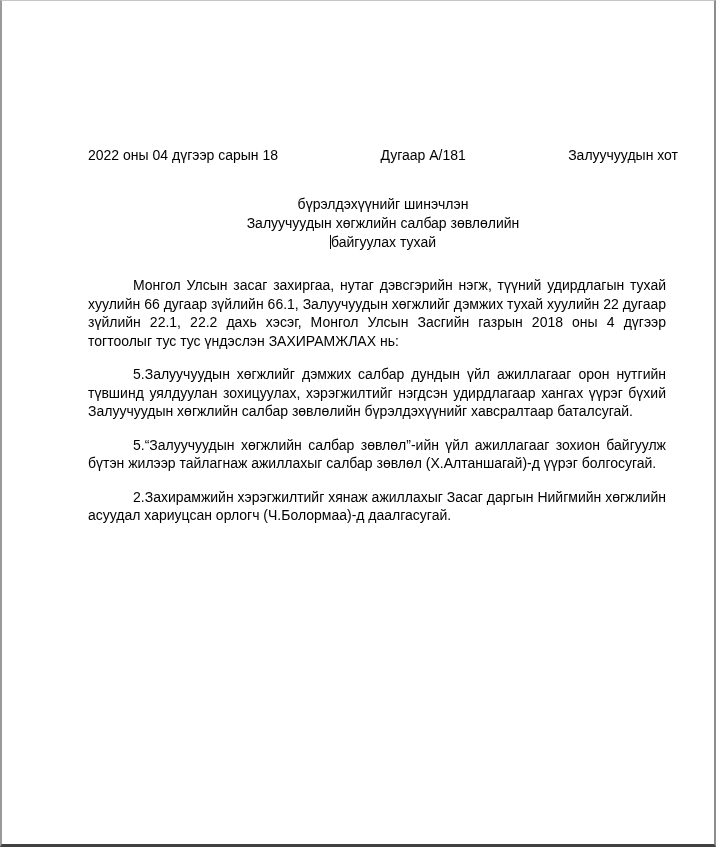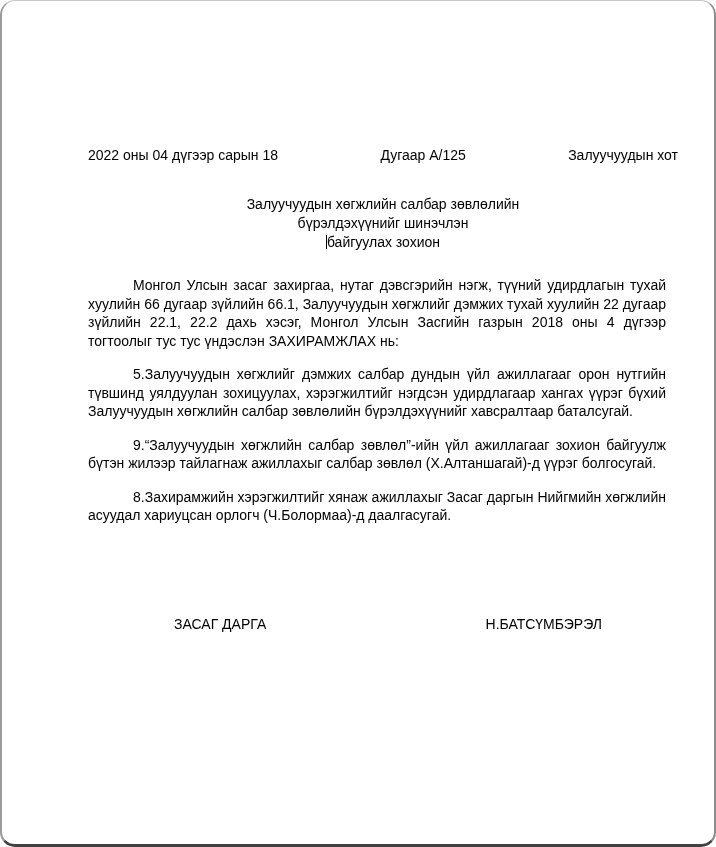--- a/index.html
+++ b/index.html
@@ -14,21 +14,20 @@
     box-sizing: border-box;
     background: #ffffff;
     border-top: 1px solid #c6c6c6;
     border-left: 2px solid #9a9a9a;
     border-right: 2px solid #8d8d8d;
     border-bottom: 3px solid #414141;
     overflow: hidden;
     font-family: "Liberation Sans", sans-serif;
     font-size: 14px;
     color: #000000;
-    border-radius: 15px;
   }
   .doc-header {
     display: flex;
     justify-content: space-between;
     margin: 145px 36px 0 86px;
     line-height: 18px;
     white-space: nowrap;
   }
   .doc-title {
     margin: 31px 36px 0 86px;
@@ -62,35 +61,31 @@
     white-space: nowrap;
   }
 </style>
 </head>
 <body>
 
 <div class="page">
 
   <div class="doc-header">
     <span>2022 оны 04 дүгээр сарын 18</span>
-    <span>Дугаар А/125</span>
+    <span>Дугаар А/181</span>
     <span>Залуучуудын хот</span>
   </div>
 
   <div class="doc-title">
+    <div class="title-line">бүрэлдэхүүнийг шинэчлэн</div>
     <div class="title-line">Залуучуудын хөгжлийн салбар зөвлөлийн</div>
-    <div class="title-line">бүрэлдэхүүнийг шинэчлэн</div>
-    <div class="title-line"><span class="caret"></span><span>байгуулах зохион</span></div>
+    <div class="title-line"><span class="caret"></span><span>байгуулах тухай</span></div>
   </div>
 
   <div class="doc-body">
     <p class="para preamble">Монгол Улсын засаг захиргаа, нутаг дэвсгэрийн нэгж, түүний удирдлагын тухай хуулийн 66 дугаар зүйлийн 66.1, Залуучуудын хөгжлийг дэмжих тухай хуулийн 22 дугаар зүйлийн 22.1, 22.2 дахь хэсэг, Монгол Улсын Засгийн газрын 2018 оны 4 дүгээр тогтоолыг тус тус үндэслэн ЗАХИРАМЖЛАХ нь:</p>
     <p class="para">5.Залуучуудын хөгжлийг дэмжих салбар дундын үйл ажиллагааг орон нутгийн түвшинд уялдуулан зохицуулах, хэрэгжилтийг нэгдсэн удирдлагаар хангах  үүрэг бүхий Залуучуудын хөгжлийн салбар зөвлөлийн бүрэлдэхүүнийг хавсралтаар баталсугай.</p>
-    <p class="para">9.“Залуучуудын хөгжлийн салбар зөвлөл”-ийн үйл ажиллагааг зохион байгуулж бүтэн жилээр тайлагнаж ажиллахыг  салбар зөвлөл (Х.Алтаншагай)-д үүрэг болгосугай.</p>
-    <p class="para">8.Захирамжийн хэрэгжилтийг хянаж ажиллахыг Засаг даргын Нийгмийн хөгжлийн асуудал хариуцсан орлогч (Ч.Болормаа)-д даалгасугай.</p>
+    <p class="para">5.“Залуучуудын хөгжлийн салбар зөвлөл”-ийн үйл ажиллагааг зохион байгуулж бүтэн жилээр тайлагнаж ажиллахыг  салбар зөвлөл (Х.Алтаншагай)-д үүрэг болгосугай.</p>
+    <p class="para">2.Захирамжийн хэрэгжилтийг хянаж ажиллахыг Засаг даргын Нийгмийн хөгжлийн асуудал хариуцсан орлогч (Ч.Болормаа)-д даалгасугай.</p>
   </div>
 
-  <div class="signature">
-    <span>ЗАСАГ ДАРГА</span>
-    <span>Н.БАТСҮМБЭРЭЛ</span>
-  </div>
 
 </div>
 
 </body></html>

